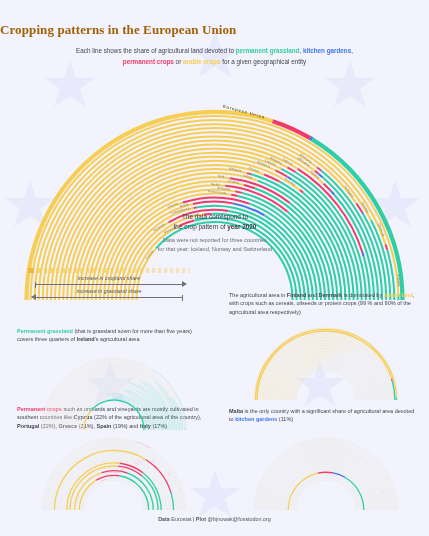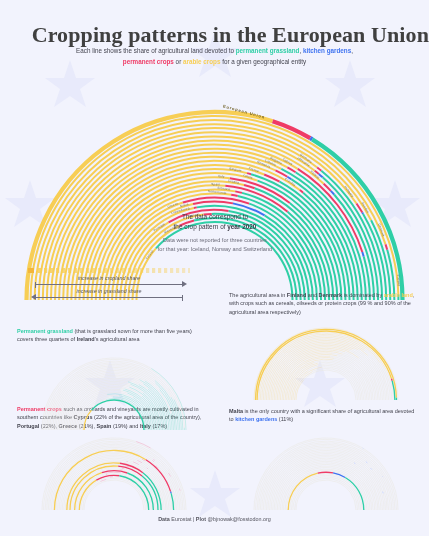--- a/index.html
+++ b/index.html
@@ -8,26 +8,26 @@
     background:#f2f3fd;
     font-family:"Liberation Sans", sans-serif;
     color:#3a3a46;
     overflow:hidden;
     position:relative;
   }
   #stage{position:absolute;inset:0;overflow:hidden;}
   .stars{position:absolute;inset:0;pointer-events:none;}
   .title{
     position:absolute;top:22px;left:0;width:429px;
-    text-align:right;
+    text-align:left;
     font-family:"Liberation Serif", serif;
     font-weight:bold;
-    font-size:22px;
+    font-size:13px;
     letter-spacing:.1px;
-    color:#404040;
+    color:#a16207;
   }
   .subtitle{
     position:absolute;top:46px;left:40px;width:349px;
     text-align:center;font-size:6.3px;line-height:10.5px;color:#44444f;
   }
   .c-grass{color:#2fcfa6;font-weight:bold;}
   .c-kitchen{color:#3f73f0;font-weight:bold;}
   .c-permc{color:#ef3b66;font-weight:bold;}
   .c-arable{color:#f7ce55;font-weight:bold;}
 

